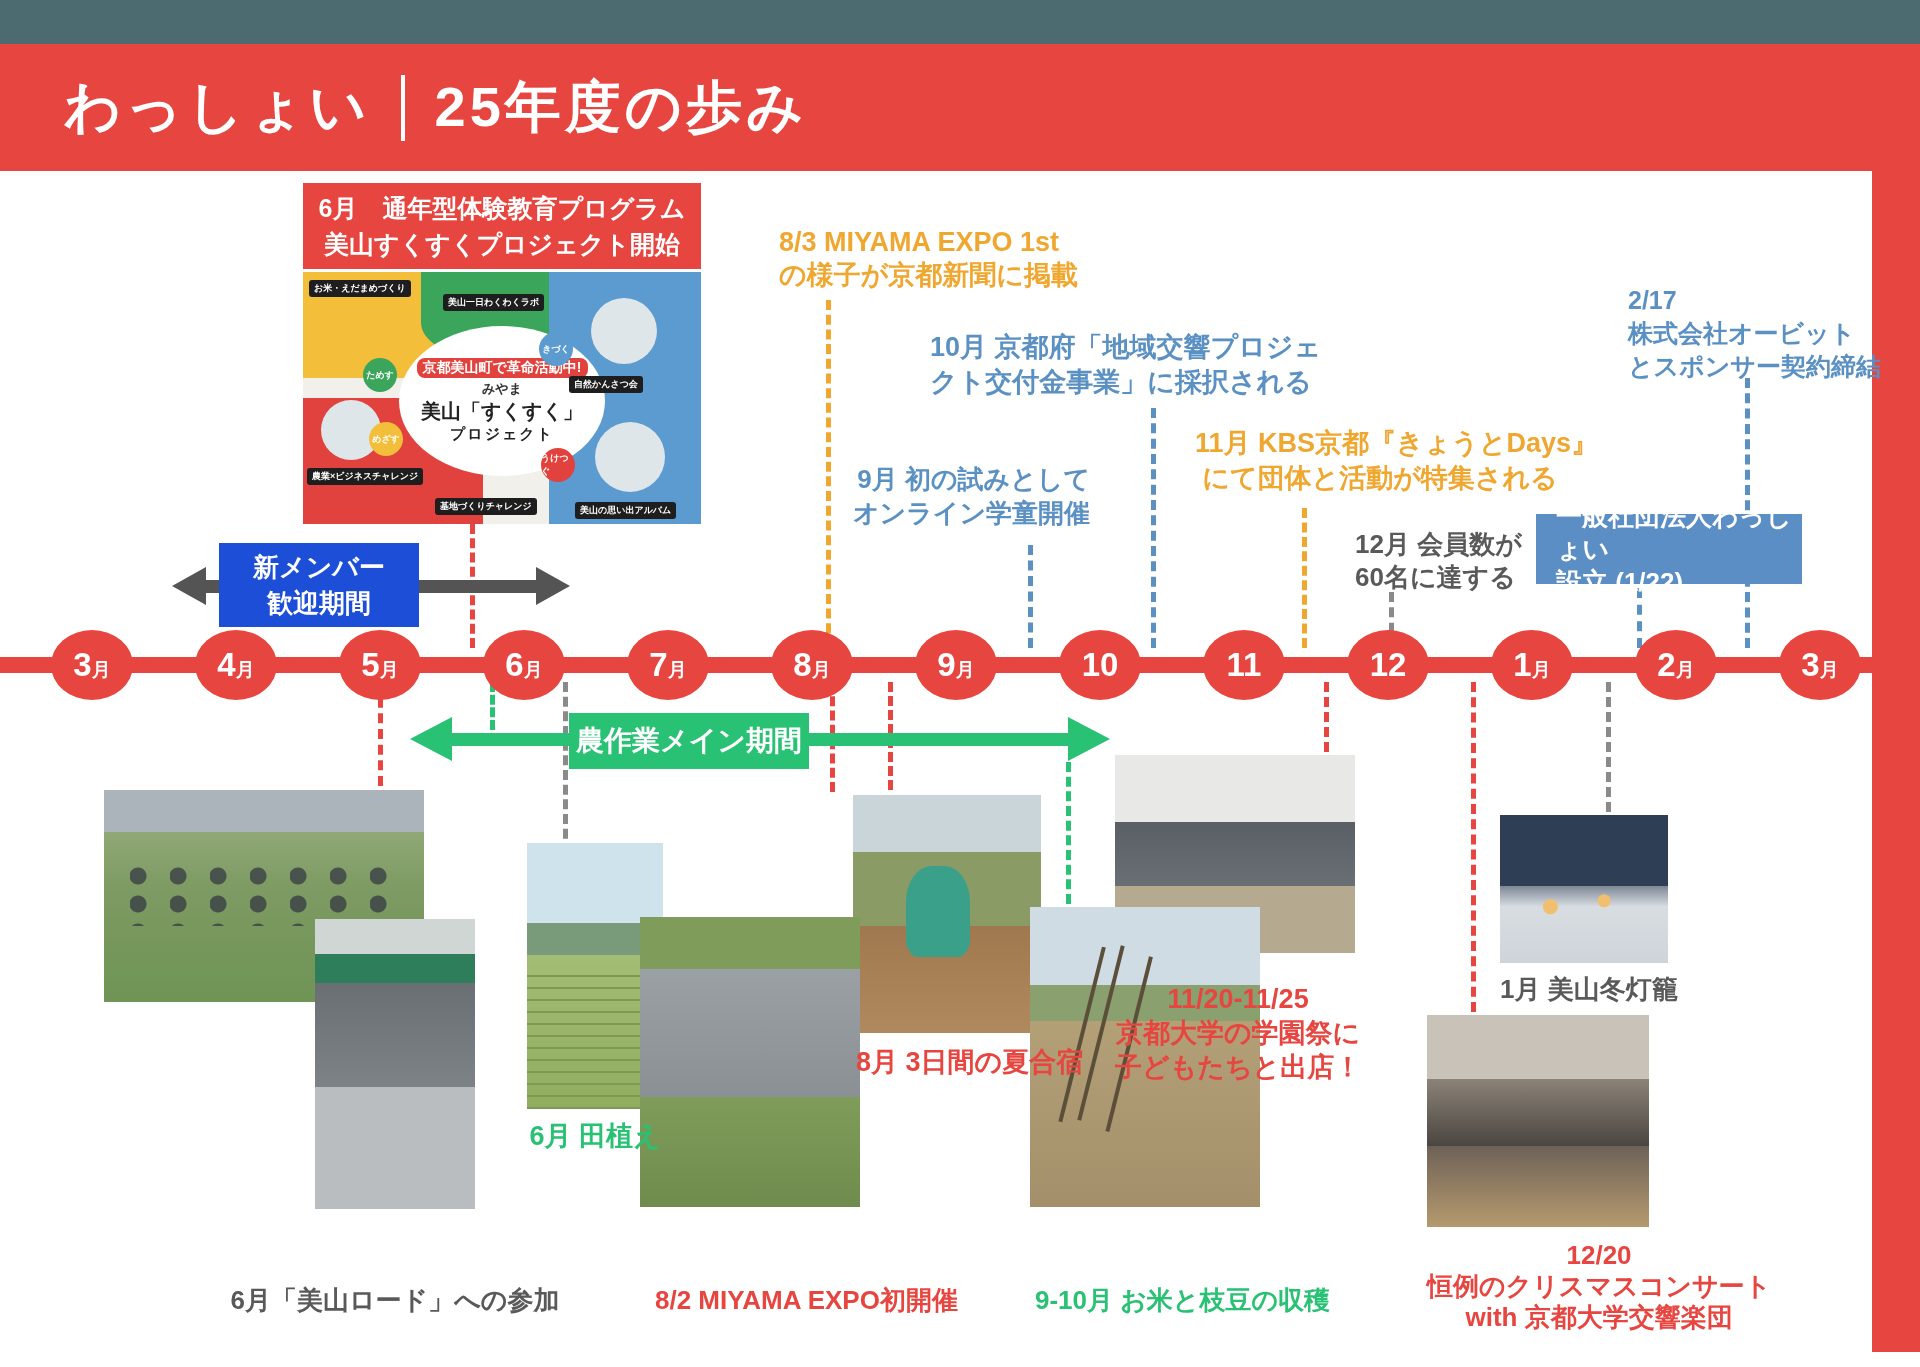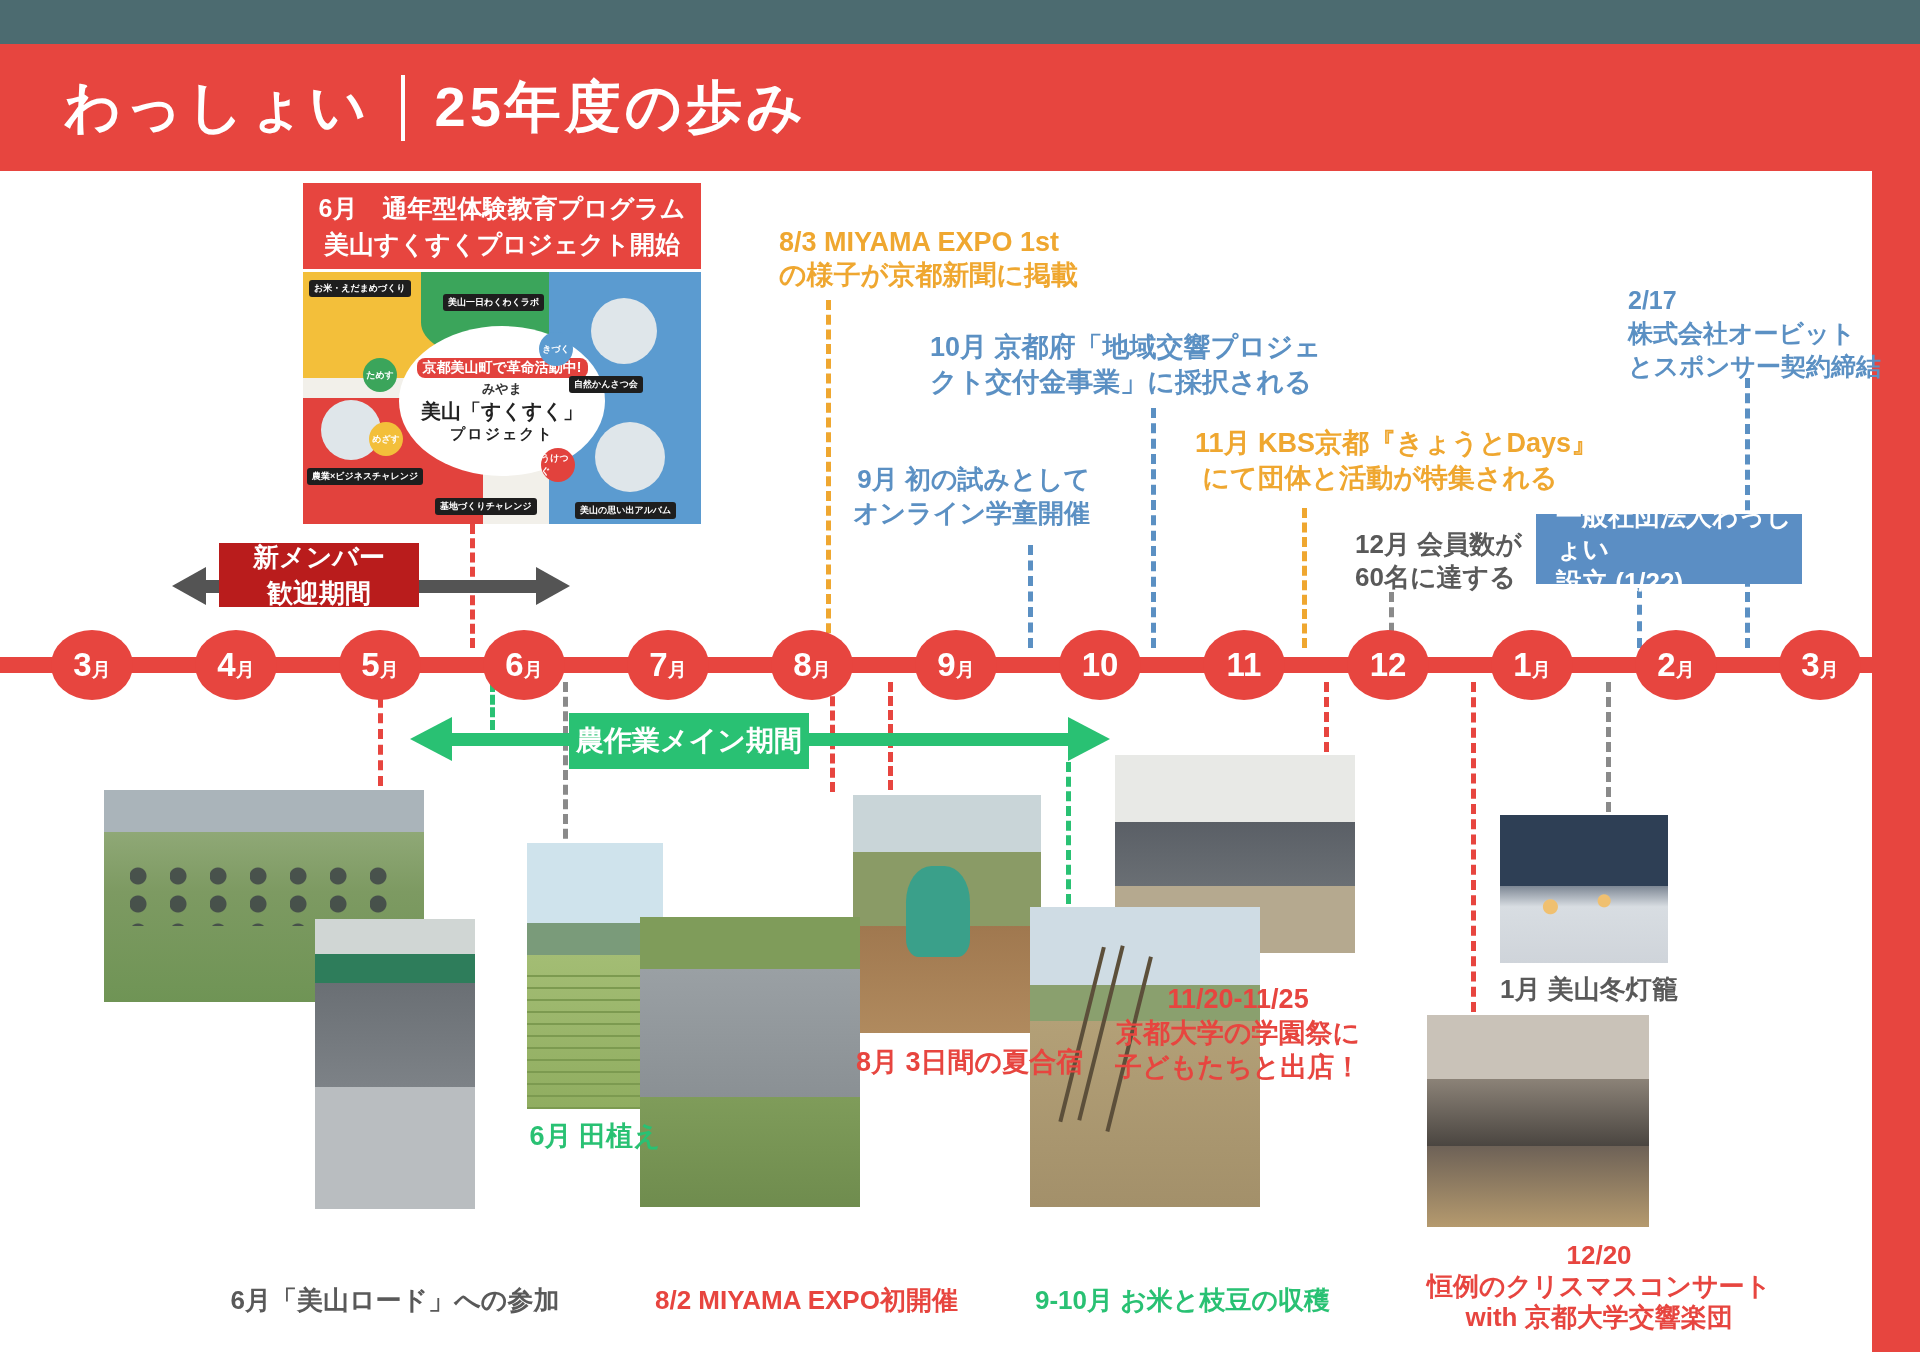--- a/index.html
+++ b/index.html
@@ -19,21 +19,21 @@
   .orange{color:#efa730;} .blue{color:#5b90c3;} .gray{color:#595959;} .green{color:#29c173;} .red{color:#e7453f;}
   .c-expo-news{left:771px;top:226px;font-size:27px;line-height:33px;margin-left:8px;}
   .c-kyoto-pref{left:930px;top:330px;width:380px;text-align:center;font-size:27px;line-height:35px;}
   .c-online{left:820px;top:462px;width:270px;text-align:right;font-size:26px;line-height:34px;}
   .c-kbs{left:1195px;top:426px;width:370px;text-align:center;font-size:27px;line-height:35px;}
   .c-members{left:1355px;top:528px;font-size:26px;line-height:33px;}
   .c-sponsor{left:1628px;top:284px;font-size:25px;line-height:33px;}
   .bluebox{left:1536px;top:514px;width:266px;height:70px;background:#5b8ec4;color:#fff;font-weight:bold;
            font-size:26px;line-height:33px;display:flex;flex-direction:column;justify-content:center;padding-left:20px;box-sizing:border-box;}
   
-  .nm-box{left:219px;top:543px;width:200px;height:64px;background:#b91c1c;color:#fff;font-weight:bold;font-size:26px;line-height:36px;
+  .nm-box{left:219px;top:543px;width:200px;height:84px;background:#1d4ed8;color:#fff;font-weight:bold;font-size:26px;line-height:36px;
           display:flex;flex-direction:column;align-items:center;justify-content:center;z-index:3;}
   .nm-line{top:580px;height:13px;background:#545454;z-index:2;}
   .tri{width:0;height:0;z-index:2;}
   .farm-box{left:569px;top:713px;width:240px;height:56px;background:#29c173;color:#fff;font-weight:bold;font-size:28px;
             display:flex;align-items:center;justify-content:center;z-index:3;}
   .farm-line{left:448px;top:733px;width:624px;height:13px;background:#29c173;z-index:2;}
   
   .tl-bar{left:0;top:657px;width:1872px;height:16px;background:#e7453f;}
   .month{position:absolute;top:630px;width:82px;height:70px;background:#e7453f;border-radius:50%;color:#fff;
          display:flex;align-items:center;justify-content:center;font-weight:bold;font-size:33px;z-index:4;}

